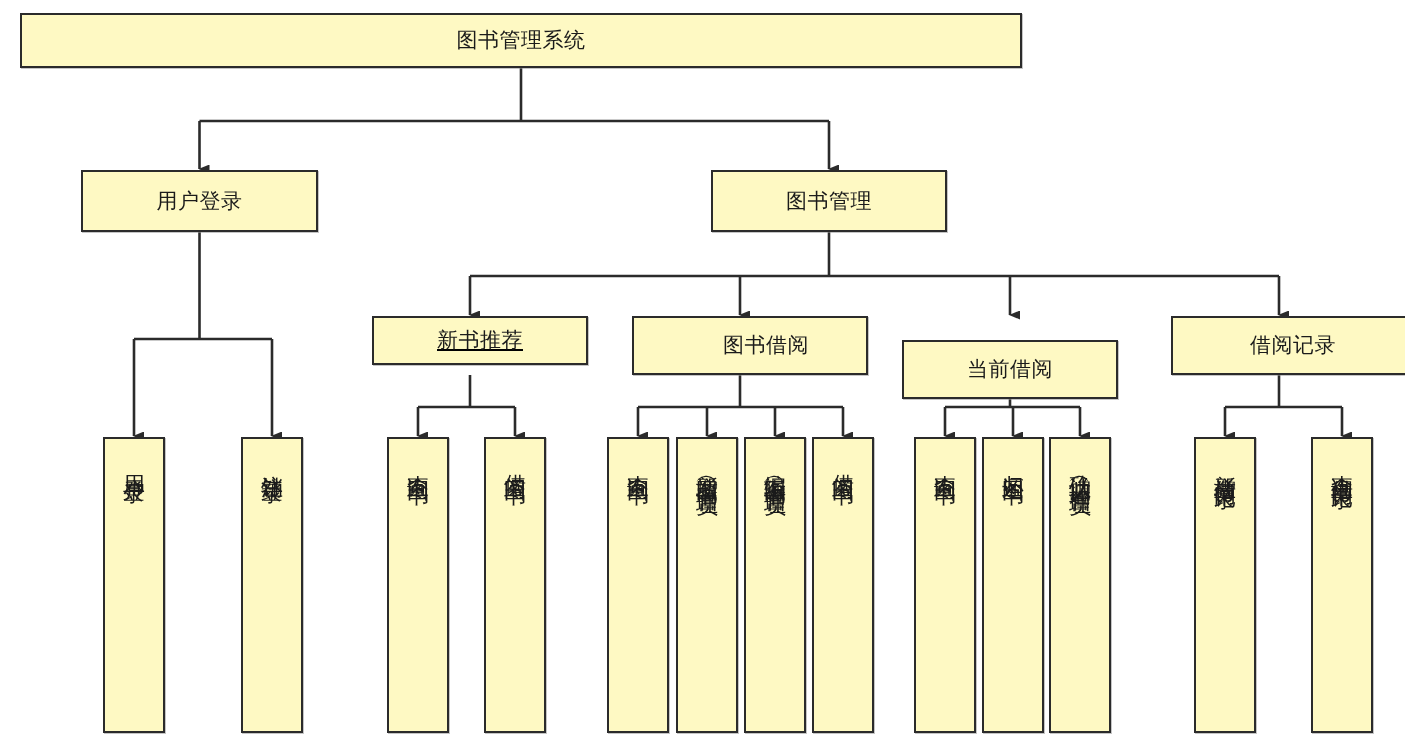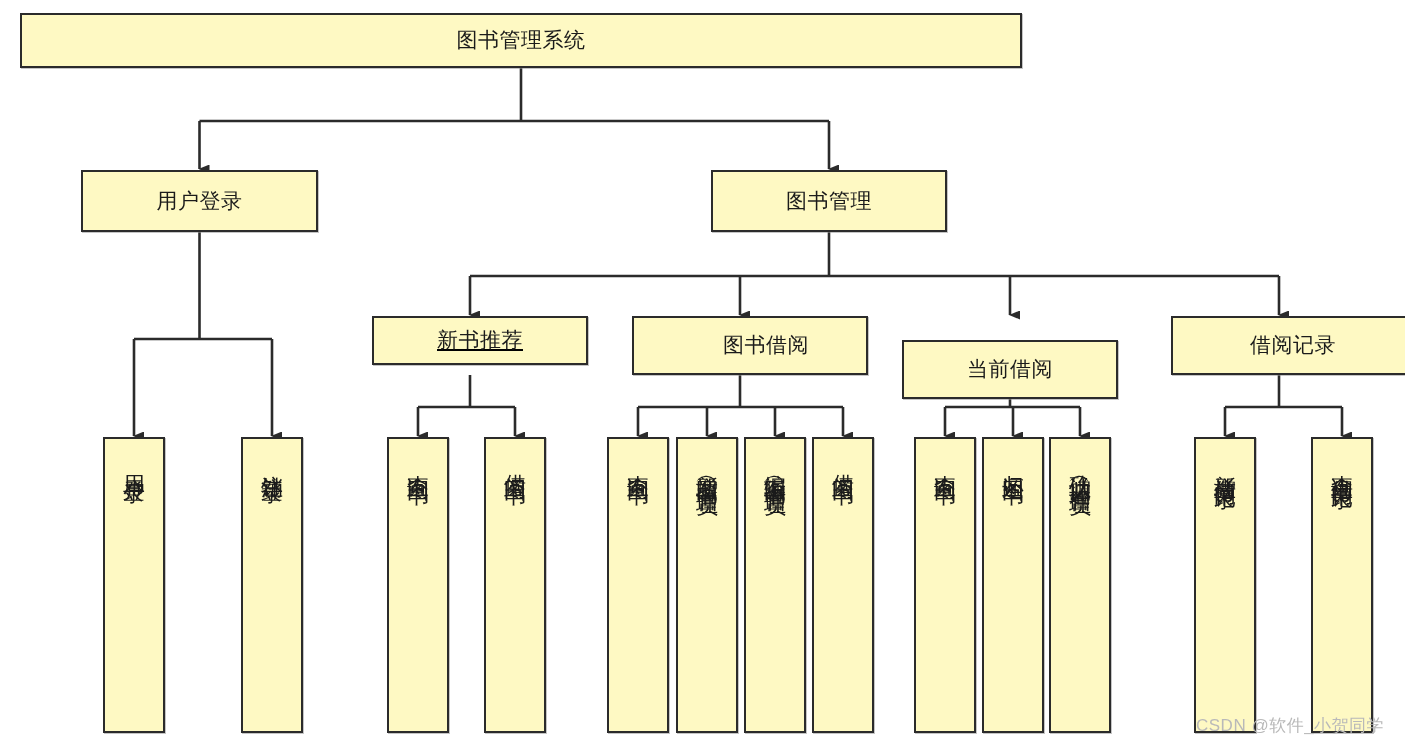--- a/index.html
+++ b/index.html
@@ -172,15 +172,14 @@
         <span class="node-label">确认归还（管理员）</span>
       </div>
       <div class="node vertical" style="left: 1194px; top: 437px; width: 62px; height: 296px;">
         <span class="node-label">新增借阅记录</span>
       </div>
       <div class="node vertical" style="left: 1311px; top: 437px; width: 62px; height: 296px;">
         <span class="node-label">查询借阅记录</span>
       </div>
     </div>
 
-  <div class="watermark" style="left:1196px; top:714px;">CSDN @软件_小贺同学</div>
 
 </div>
 
 </body></html>

